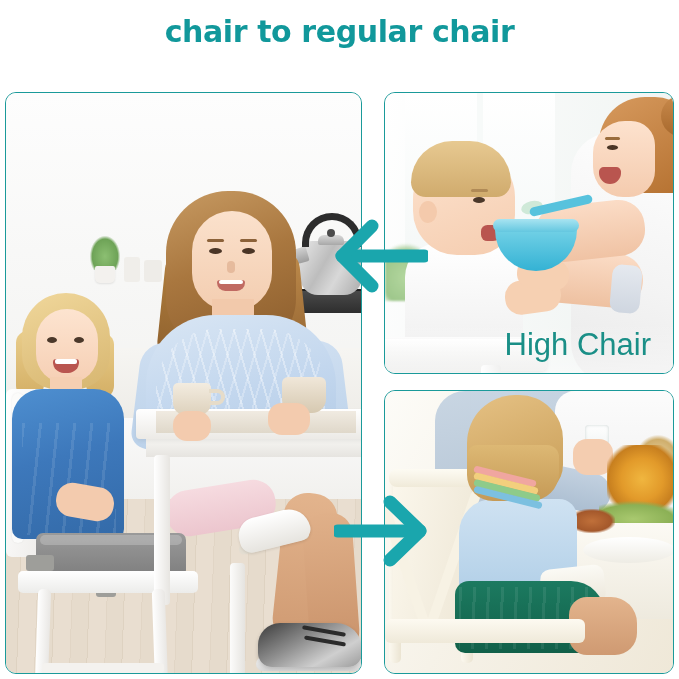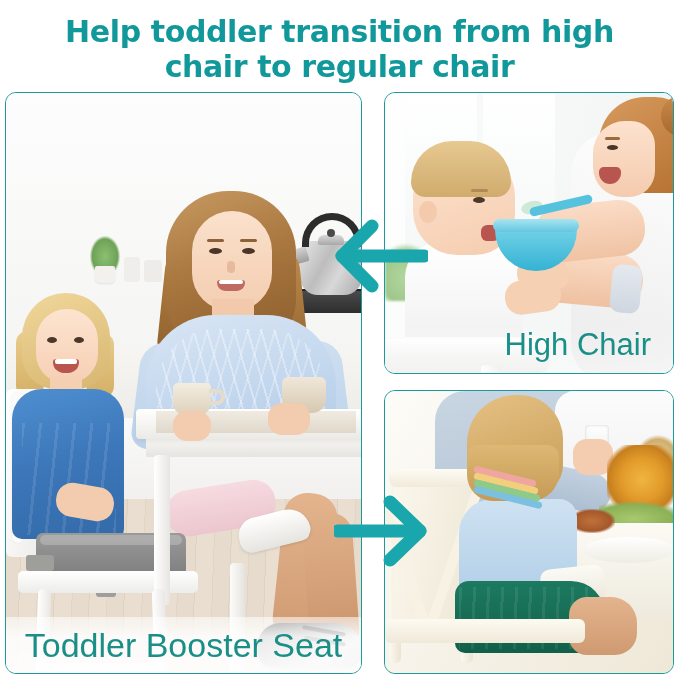--- a/index.html
+++ b/index.html
@@ -405,21 +405,20 @@
            background: radial-gradient(ellipse, #c0703a 0%, #a4582b 60%, transparent 75%); }
 
   .soft { filter: blur(0.4px); }
 </style>
 </head>
 <body>
 
 <div class="infographic">
 
   <div class="headline">
-    <span class="ln">Help toddler transition from high</span>
     <span class="ln">chair to regular chair</span>
   </div>
 
   <div class="panel panel-left">
     <div class="scene">
       <div class="lk-wall"></div>
       <div class="lk-counter"></div>
       <div class="lk-cabinet"></div>
       <div class="lk-floor"></div>
 
@@ -493,21 +492,20 @@
       <div class="lt-tleg2"></div>
       <div class="lc-leg1"></div>
       <div class="lc-leg2"></div>
       <div class="lc-rung"></div>
 
       <div class="ll-shoe2-sole"></div>
       <div class="ll-shoe2"></div>
       <div class="ll-lace"></div>
       <div class="ll-lace2"></div>
     </div>
-    <div class="caption caption-left">Toddler Booster Seat</div>
   </div>
 
   <div class="panel panel-top">
     <div class="scene">
       <div class="hc-bg"></div>
       <div class="hc-window"></div>
       <div class="hc-win-bar"></div>
       <div class="hc-plant"></div>
 
       <div class="hc-mom-body"></div>

